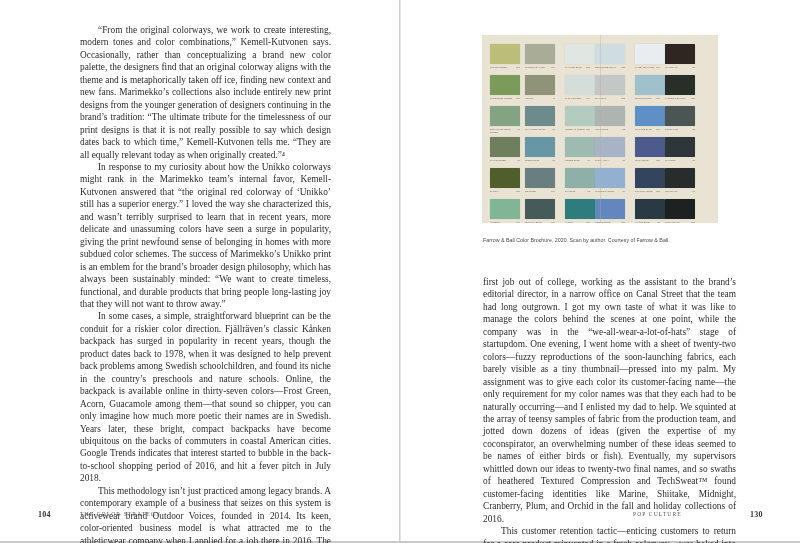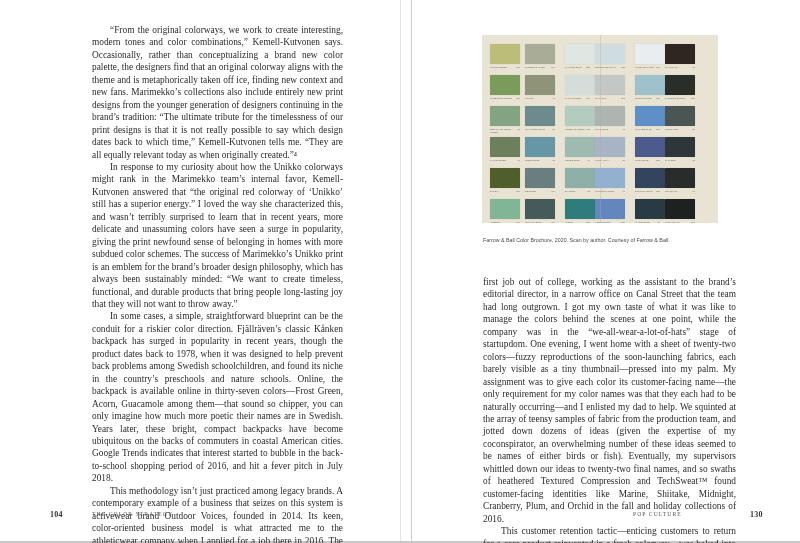--- a/index.html
+++ b/index.html
@@ -8,21 +8,21 @@
     background: #d9d9d9;
     font-family: "Liberation Serif", "DejaVu Serif", serif;
     color: #2b2b2b;
   }
   .spread {
     position: relative; width: 800px; height: 541px;
     background: #ffffff;
     border-bottom: 2px solid #c8c8c8;
   }
   .page { position: absolute; top: 0; height: 541px; }
-  .page-left { left: 12px; width: 399px; border-right: 1px solid #cfcfcf; }
+  .page-left { left: 0; width: 399px; border-right: 1px solid #cfcfcf; }
   .page-right { left: 400px; width: 400px; border-left: 1px solid #e4e4e4; }
   .text-block {
     position: absolute;
     font-size: 9.35px; line-height: 12.45px;
     text-align: justify; hyphens: manual;
   }
   .page-left .text-block { left: 80px; top: 24px; width: 251px; }
   .page-right .text-block { left: 82px; top: 276px; width: 253px; }
   .text-block p { margin: 0; text-indent: 18px; }
   .text-block p.no-indent { text-indent: 0; }

